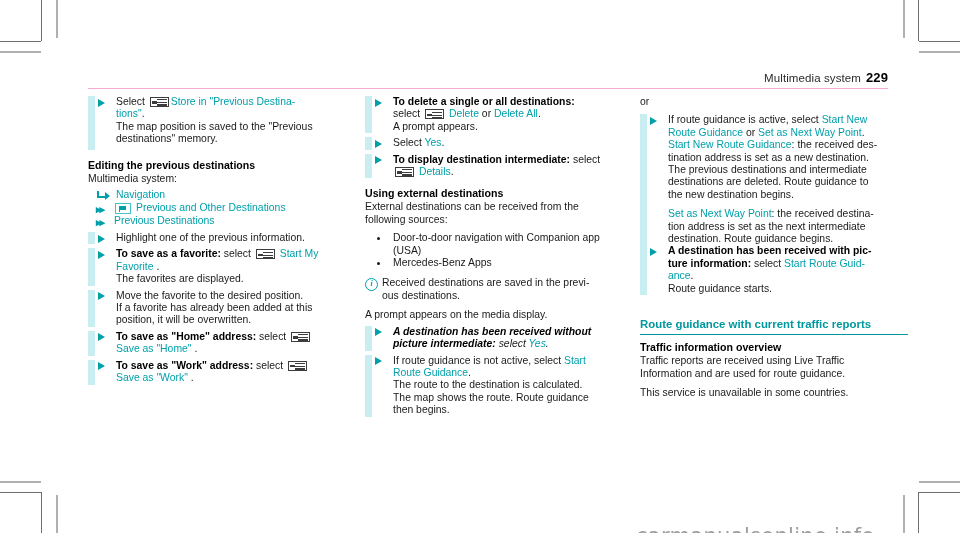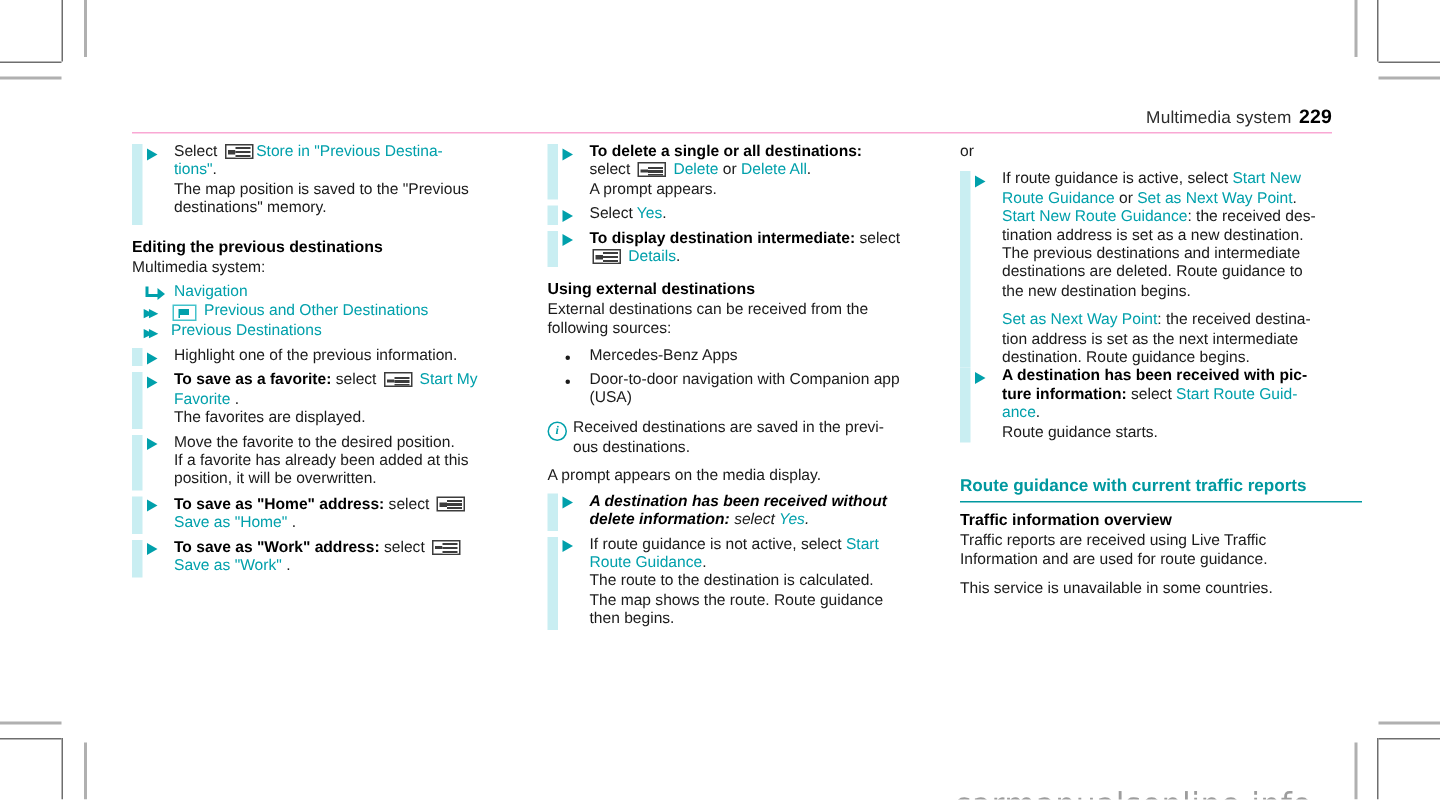--- a/index.html
+++ b/index.html
@@ -304,49 +304,49 @@
     </div>
   </div>
 
   <h3 class="sub">Using external destinations</h3>
   <p class="plain">
     <span>External destinations can be received from the</span><br>
     <span>following sources:</span>
   </p>
 
   <div class="blk" style="margin-top:6px;">
-    <div class="blk" style="position:relative;">
-      <div class="dot"></div>
-      <div class="ind"><span>Mercedes-Benz Apps</span></div>
-    </div>
     <div class="blk" style="position:relative;margin-top:3px;">
       <div class="dot"></div>
       <div class="ind">
         <span>Door-to-door navigation with Companion app</span><br>
         <span>(USA)</span>
       </div>
     </div>
+    <div class="blk" style="position:relative;">
+      <div class="dot"></div>
+      <div class="ind"><span>Mercedes-Benz Apps</span></div>
+    </div>
   </div>
 
   <div class="blk" style="margin-top:8px;position:relative;">
     <div class="infoico">i</div>
     <div style="padding-left:17px;">
       <span>Received destinations are saved in the previ-</span><br>
       <span>ous destinations.</span>
     </div>
   </div>
 
   <p class="plain gap">A prompt appears on the media display.</p>
 
   <div class="blk" style="margin-top:4px;font-style:italic;">
     <div class="bar"></div>
     <div class="tri"></div>
     <div class="ind">
       <span class="b">A destination has been received without</span><br>
-      <span class="b">delete information:</span><span> select </span><span class="t">Yes</span><span>.</span>
+      <span class="b">picture intermediate:</span><span> select </span><span class="t">Yes</span><span>.</span>
     </div>
   </div>
 
   <div class="blk" style="margin-top:4px;">
     <div class="bar"></div>
     <div class="tri"></div>
     <div class="ind">
       <span>If route guidance is not active, select </span><span class="t">Start</span><br>
       <span class="t">Route Guidance</span><span>.</span><br>
       <span>The route to the destination is calculated.</span><br>

